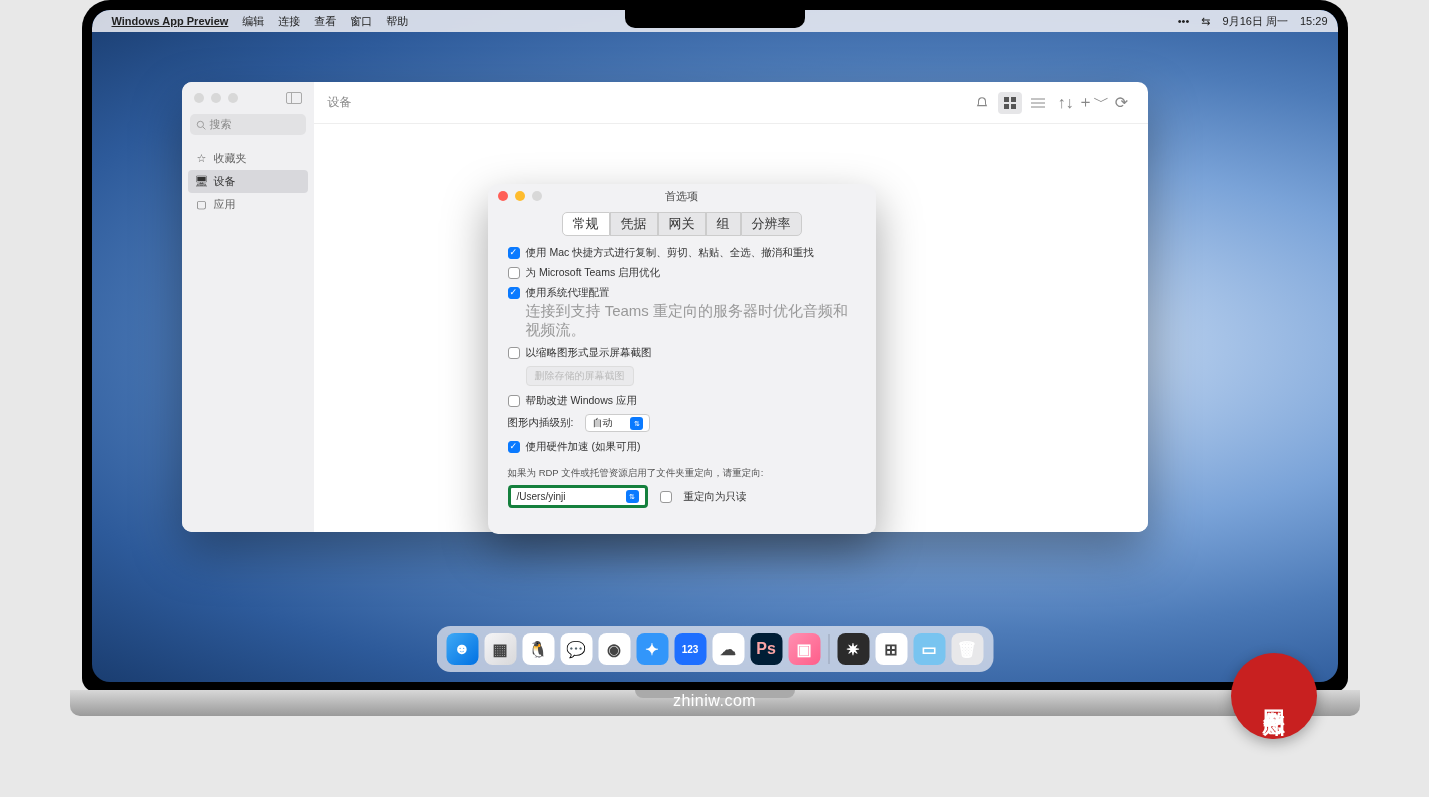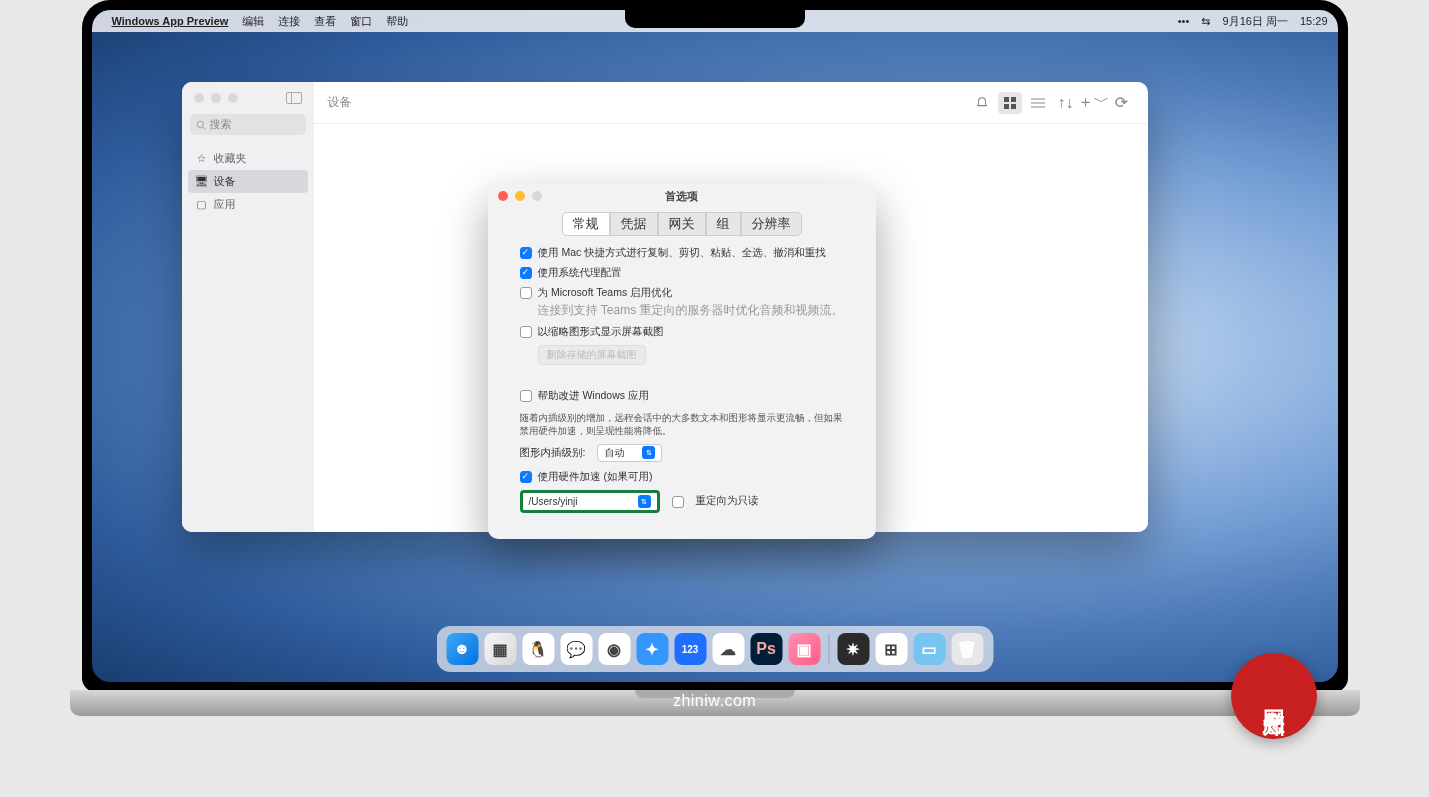--- a/index.html
+++ b/index.html
@@ -43,33 +43,33 @@
 .toolbar-title { font-size: 12px; color: #888; }
 .toolbar .spacer { flex: 1; }
 .tb-icon { width: 24px; height: 22px; margin-left: 4px; display: inline-flex; align-items: center; justify-content: center; color: #888; border-radius: 4px; }
 .tb-icon.active { background: #e6e6e8; color: #555; }
 .app-content { flex: 1; background: #fff; }
 
 
 .prefs { position: absolute; left: 396px; top: 174px; width: 388px; background: #f2f2f4; border-radius: 10px; box-shadow: 0 18px 45px rgba(0,0,0,0.35); z-index: 60; font-size: 10.5px; color: #333; }
 .prefs-titlebar { height: 24px; display: flex; align-items: center; padding: 0 10px; position: relative; }
 .prefs-titlebar .tl.red { background:#ff5f57; } .prefs-titlebar .tl.yel { background:#febc2e; } .prefs-titlebar .tl.grn { background:#d8d8d8; }
-.prefs-title { position: absolute; left: 0; right: 0; text-align: center; font-size: 11px; color: #444; font-weight: 700; }
+.prefs-title { position: absolute; left: 0; right: 0; text-align: center; font-size: 11px; color: #444; font-weight: 400; }
 .prefs-tabs { display: flex; justify-content: center; gap: 0; margin: 4px auto 10px; }
 .prefs-tab { padding: 2px 10px; font-size: 13px; background: #e6e6e8; border: 0.5px solid #ccc; }
 .prefs-tab:first-child { border-radius: 5px 0 0 5px; }
 .prefs-tab:last-child { border-radius: 0 5px 5px 0; text-align: center; }
 .prefs-tab.active { background: #fff; }
-.prefs-body { padding: 0 32px 18px; }
+.prefs-body { padding: 0 20px 18px; }
 .row { display: flex; align-items: flex-start; gap: 6px; margin-bottom: 6px; }
 .cb { width: 12px; height: 12px; border: 1px solid #999; border-radius: 3px; background: #fff; flex-shrink: 0; margin-top: 1px; position: relative; }
 .cb.checked { background: #0a7aff; border-color: #0a7aff; }
 .cb.checked::after { content:"✓"; color:#fff; font-size:9px; position:absolute; left:1px; top:-1px; }
-.sub { color: #999; font-size: 12px; margin-left: 18px; margin-top: -4px; margin-bottom: 6px; }
-.disabled-btn { display: inline-block; background: #eaeaec; border: 1px solid #ddd; border-radius: 4px; padding: 2px 8px; font-size: 10px; color: #bbb; margin-left: 18px; margin-bottom: 24px; }
+.sub { color: #999; font-size: 15px; margin-left: 18px; margin-top: -4px; margin-bottom: 6px; }
+.disabled-btn { display: inline-block; background: #eaeaec; border: 1px solid #ddd; border-radius: 4px; padding: 2px 8px; font-size: 10px; color: #bbb; margin-left: 18px; margin-bottom: 8px; }
 .desc { font-size: 9.5px; color: #555; margin: 8px 0 6px; line-height: 1.4; }
 .select-row { display: flex; align-items: center; gap: 12px; margin-bottom: 8px; }
 .select { background: #fff; border: 1px solid #ccc; border-radius: 4px; padding: 1px 6px; font-size: 10px; display: inline-flex; align-items: center; gap: 18px; }
 .select-arrow { width: 13px; height: 13px; background: #0a7aff; border-radius: 3px; color: #fff; display: inline-flex; align-items: center; justify-content: center; font-size: 7px; line-height: 1; }
 .path-input { background: #fff; border: 3px solid #15803d; border-radius: 4px; padding: 2px 6px; font-size: 10px; flex: 0 0 140px; display: inline-flex; align-items: center; justify-content: space-between; }
 
 
 .dock { position: absolute; bottom: 10px; left: 50%; transform: translateX(-50%); height: 46px; background: rgba(240,240,245,0.7); backdrop-filter: blur(20px); border-radius: 14px; display: flex; align-items: center; padding: 0 10px; gap: 6px; z-index: 30; }
 .dock-item { width: 32px; height: 32px; border-radius: 8px; display: flex; align-items: center; justify-content: center; font-size: 16px; color: #fff; }
 .dock-sep { width: 1px; height: 30px; background: rgba(0,0,0,0.2); margin: 0 2px; }
@@ -182,49 +182,49 @@
           <div class="prefs-tab">网关</div>
           <div class="prefs-tab">组</div>
           <div class="prefs-tab">分辨率</div>
         </div>
         <div class="prefs-body">
           <div class="row">
             <div class="cb checked"></div>
             <span>使用 Mac 快捷方式进行复制、剪切、粘贴、全选、撤消和重找</span>
           </div>
           <div class="row">
+            <div class="cb"></div>
+            <span>为 Microsoft Teams 启用优化</span>
+          </div>
+          <div class="row">
             <div class="cb checked"></div>
             <span>使用系统代理配置</span>
           </div>
-          <div class="row">
-            <div class="cb"></div>
-            <span>为 Microsoft Teams 启用优化</span>
-          </div>
           <div class="sub">连接到支持 Teams 重定向的服务器时优化音频和视频流。</div>
           <div class="row">
             <div class="cb"></div>
             <span>以缩略图形式显示屏幕截图</span>
           </div>
           <div class="disabled-btn">删除存储的屏幕截图</div>
           <div class="row">
             <div class="cb"></div>
             <span>帮助改进 Windows 应用</span>
           </div>
-          <div class="desc">随着内插级别的增加，远程会话中的大多数文本和图形将显示更流畅，但如果禁用硬件加速，则呈现性能将降低。</div>
           <div class="select-row">
             <span>图形内插级别:</span>
             <div class="select">
               <span>自动</span>
               <span class="select-arrow">⇅</span>
             </div>
           </div>
           <div class="row">
             <div class="cb checked"></div>
             <span>使用硬件加速 (如果可用)</span>
           </div>
+          <div class="desc" style="margin-top:12px">如果为 RDP 文件或托管资源启用了文件夹重定向，请重定向:</div>
           <div class="select-row">
             <div class="path-input">
               <span>/Users/yinji</span>
               <span class="select-arrow">⇅</span>
             </div>
             <div class="cb"></div>
             <span>重定向为只读</span>
           </div>
         </div>
       </div>

